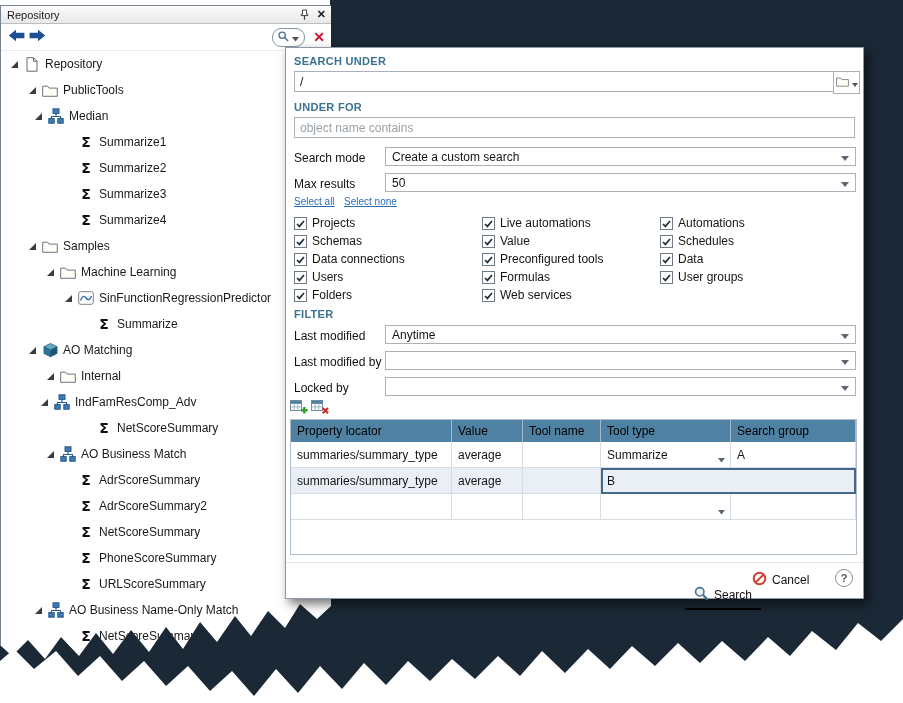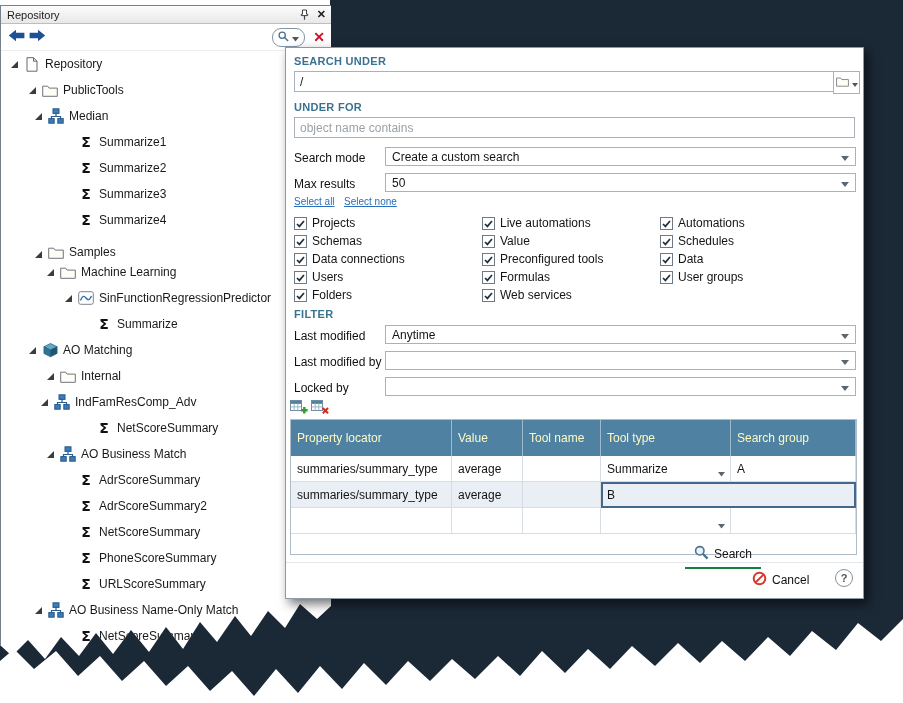--- a/index.html
+++ b/index.html
@@ -38,30 +38,30 @@
   .sel::after{content:"";position:absolute;right:6px;top:8px;border:4px solid transparent;border-top:5px solid #5c6670}
   .folder-btn{position:absolute;border:1px solid #a9b2ba;background:#fff;display:flex;align-items:center;justify-content:center;gap:3px}
   .link{position:absolute;font-size:10px;color:var(--link);text-decoration:underline;cursor:default}
   .cbgrid{position:absolute;inset:0;pointer-events:none}
   .cb-col{position:absolute;top:164px;display:flex;flex-direction:column;pointer-events:auto}
   .cb-item{height:18px;display:flex;align-items:flex-end;gap:5px;font-size:12px}
   .cb{width:13px;height:13px;border:1px solid #6f7a84;background:#fff;display:inline-flex;align-items:center;justify-content:center;box-sizing:border-box}
   .rowbtns{position:absolute;left:4px;top:351px;display:flex;gap:3px}
   .rowbtn{display:inline-flex}
   .tbl{position:absolute;left:4px;top:371px;width:567px;height:136px;border:1px solid #aebdc9;overflow:hidden;box-sizing:border-box;background:#fff}
-  .thead{display:flex;background:var(--tblhead);color:#fef9c3;height:36px;font-size:12px}
+  .thead{display:flex;background:var(--tblhead);color:#000000;height:22px;font-size:12px}
   .th{display:flex;align-items:center;padding:0 6px;border-right:1px solid rgba(255,255,255,.45);box-sizing:border-box}
   .trow{display:flex;height:26px}
   .td{display:flex;align-items:center;padding:0 6px;border-right:1px solid #d6dde3;border-bottom:1px solid #d6dde3;box-sizing:border-box;position:relative;background:#fff;overflow:hidden;white-space:nowrap}
   .trow.hl .td{background:#e9eff5}
   .td.focused{outline:2px solid #44688c;outline-offset:-2px;background:#fff}
   .cell-chev{position:absolute;right:5px;top:10px}
   .footer-sep{position:absolute;left:0;right:0;top:514px;border-top:1px solid #e2e7eb}
   .btn{position:absolute;display:flex;align-items:center;gap:5px;font-size:12px;color:#111;background:transparent;border:none;font-family:"Liberation Sans",sans-serif;padding:0}
-  #btn-search{left:399px;top:494px;padding:3px 9px 4px;border-bottom:2px solid #15803d}
+  #btn-search{left:399px;top:535px;padding:3px 9px 4px;border-bottom:2px solid #000000}
   #btn-cancel{left:466px;top:523px}
   #btn-help{left:549px;top:521px;width:18px;height:18px;border:1.4px solid #8a9097;border-radius:50%;justify-content:center;color:#555;font-weight:700;font-size:11px}
 </style>
 </head>
 <body>
 
 <div id="canvas" style="--navy: #1b2836; --tblhead: #4f81a3; --accent: #3a7390; --link: #2a6ebb;">
   <div id="backdrop"></div>
 
   <div id="panel">
@@ -159,21 +159,21 @@
           </span>
           <span class="tlabel">Summarize3</span>
         </div>
         <div class="tree-row" style="padding-left: 60px;">
           <span class="tw"></span>
           <span class="ticon">
             <span class="sigma">Σ</span>
           </span>
           <span class="tlabel">Summarize4</span>
         </div>
-        <div class="tree-row" style="padding-left: 30px; align-items: flex-end;">
+        <div class="tree-row" style="padding-left: 24px;">
           <span class="tw">
             <svg width="9" height="9">
               <polygon points="8,1 8,8 1,8" fill="#3c3c3c"></polygon>
             </svg>
           </span>
           <span class="ticon">
             <svg width="16" height="13" viewBox="0 0 16 13">
               <path d="M0.7 12.3V2.2h5l1.4 1.9h8.2v8.2z" fill="#fefdf6" stroke="#70757a" stroke-width="1"></path>
             </svg>
           </span>

